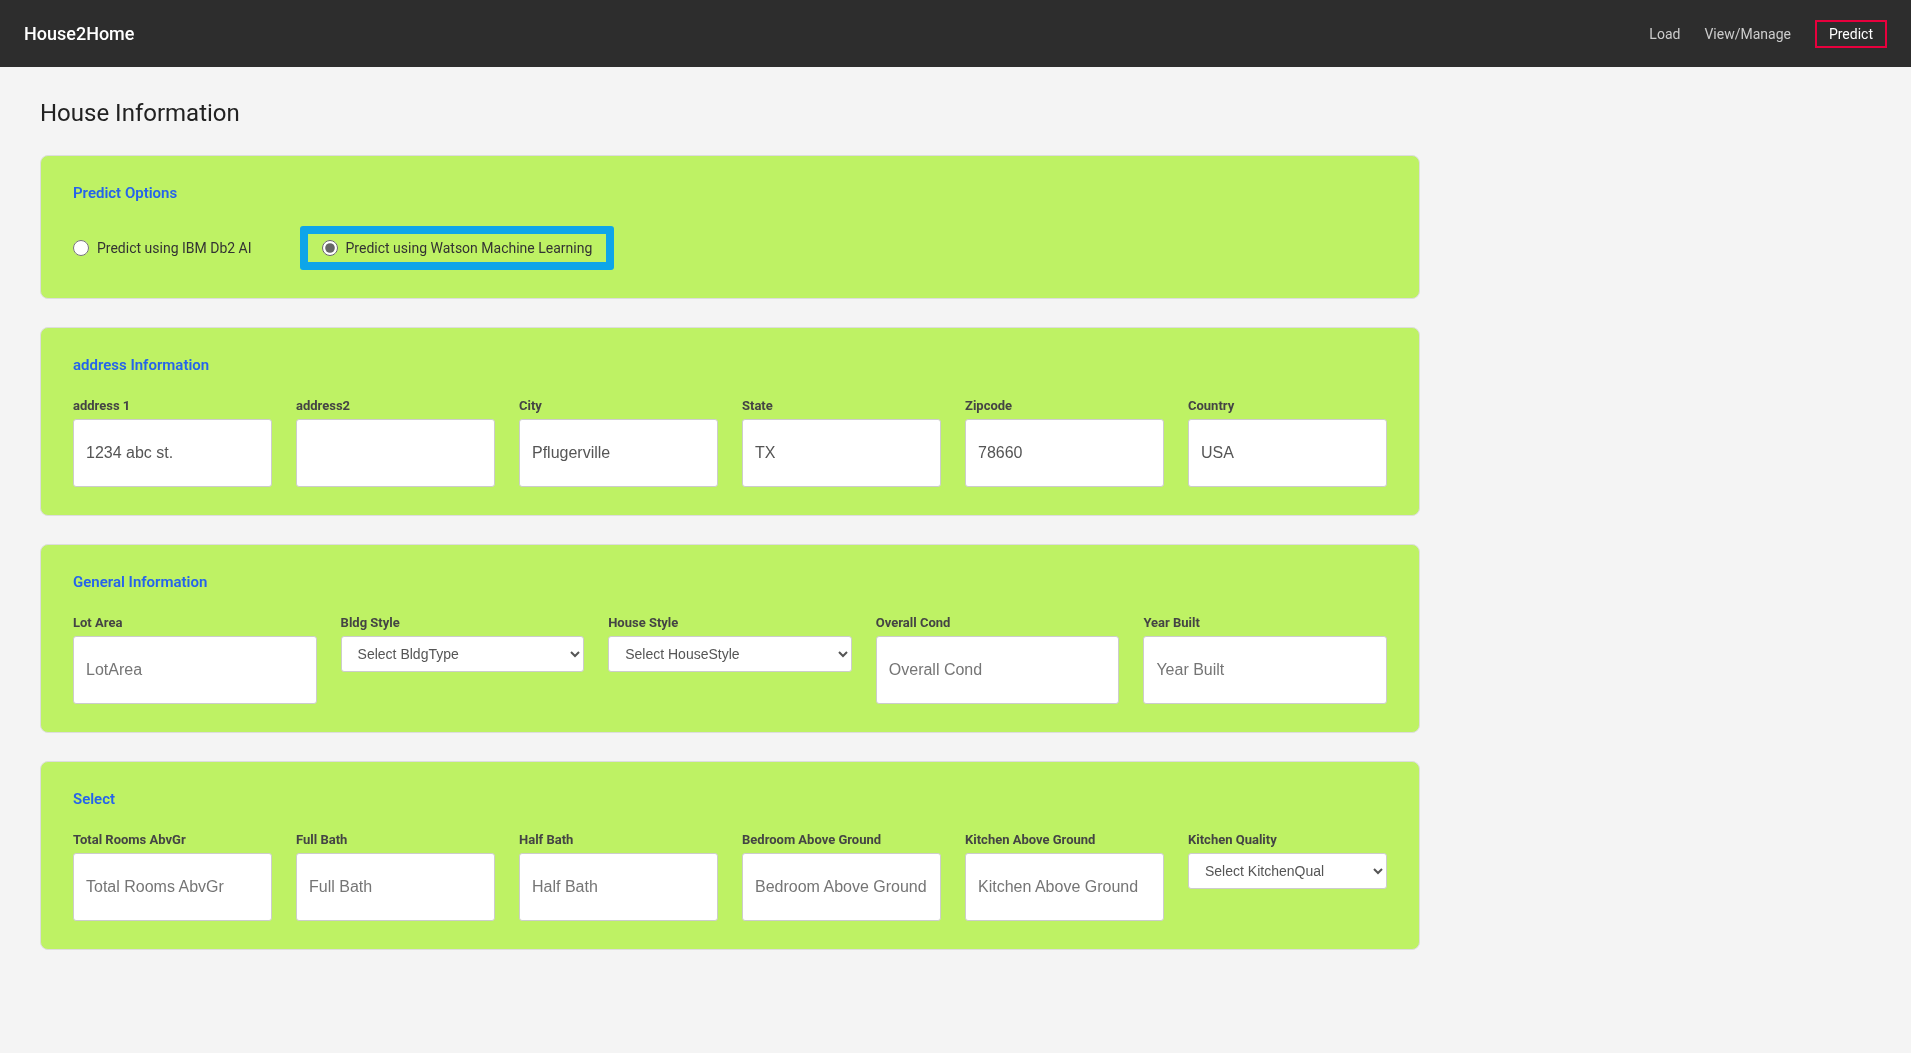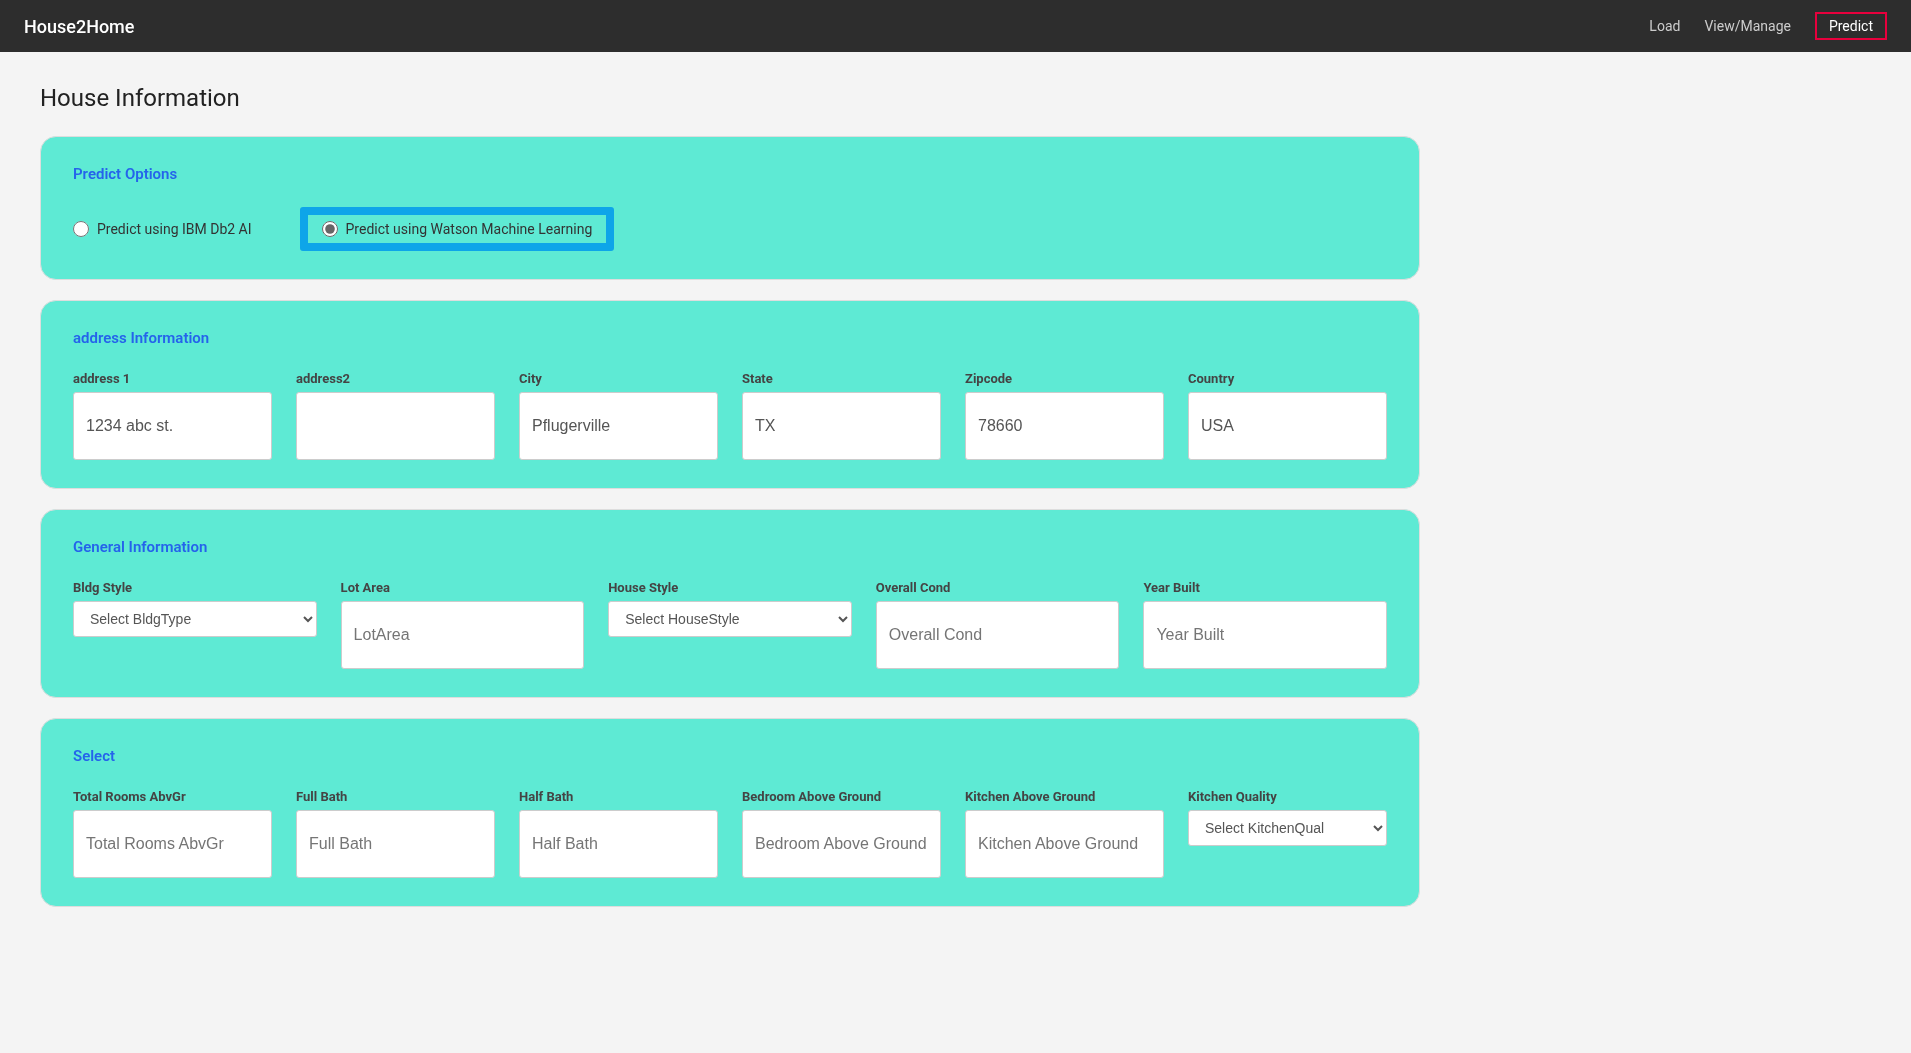--- a/index.html
+++ b/index.html
@@ -15,21 +15,21 @@
     }
 
     
     .navbar {
       background: #2d2d2d;
       color: #fff;
       display: flex;
       align-items: center;
       justify-content: space-between;
       padding: 0 24px;
-      height: 52px;
+      height: 67px;
     }
     .navbar-brand {
       font-size: 18px;
       font-weight: 500;
       color: #fff;
     }
     .navbar-links {
       display: flex;
       align-items: center;
       gap: 24px;
@@ -54,25 +54,26 @@
     }
     .page-title {
       font-size: 24px;
       font-weight: 400;
       margin-bottom: 24px;
       color: #222;
     }
 
     
     .card {
-      background: #5eead4;
+      background: #bef264;
       border: 1px solid #ddd;
-      border-radius: 16px;
+      border-radius: 8px;
       padding: 28px 32px;
       margin-bottom: 20px;
+      margin-top: 28px;
     }
     .card-title {
       font-size: 15px;
       font-weight: 600;
       color: #2563eb;
       margin-bottom: 24px;
     }
 
     
     .predict-options {
@@ -198,30 +199,30 @@
         <label class="form-label">Country</label>
         <input class="form-input" type="text" value="USA" style="">
       </div>
     </div>
   </div>
 
   <div class="card">
     <div class="card-title">General Information</div>
     <div class="form-row">
       <div class="form-group">
+        <label class="form-label">Lot Area</label>
+        <input class="form-input" type="text" placeholder="LotArea" style="">
+      </div>
+      <div class="form-group">
         <label class="form-label">Bldg Style</label>
         <select class="form-select">
           <option value="">Select BldgType</option>
         </select>
       </div>
       <div class="form-group">
-        <label class="form-label">Lot Area</label>
-        <input class="form-input" type="text" placeholder="LotArea" style="">
-      </div>
-      <div class="form-group">
         <label class="form-label">House Style</label>
         <select class="form-select">
           <option value="">Select HouseStyle</option>
         </select>
       </div>
       <div class="form-group">
         <label class="form-label">Overall Cond</label>
         <input class="form-input" type="text" placeholder="Overall Cond" style="">
       </div>
       <div class="form-group">

